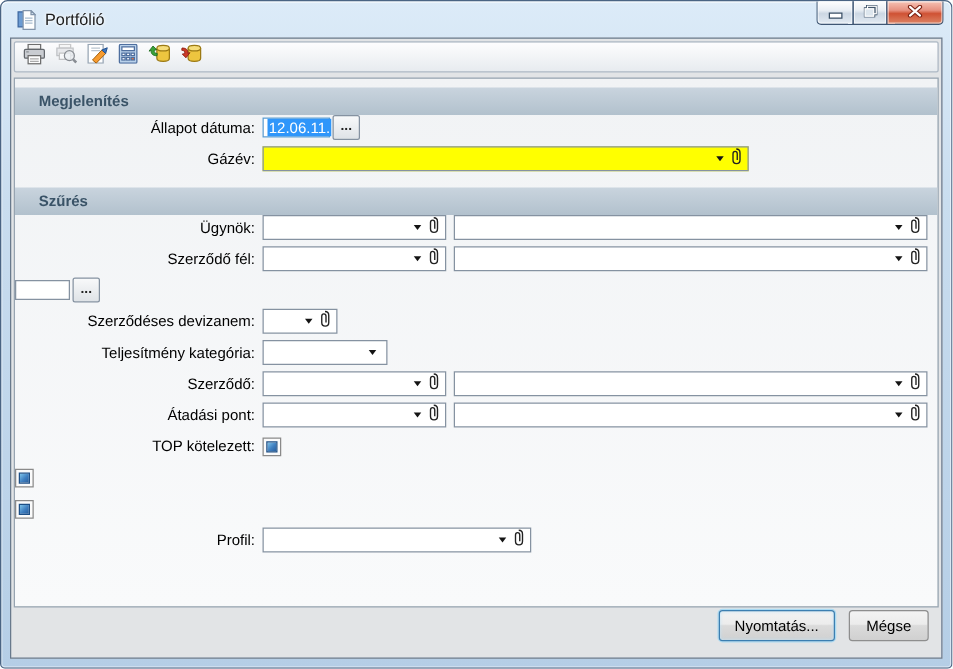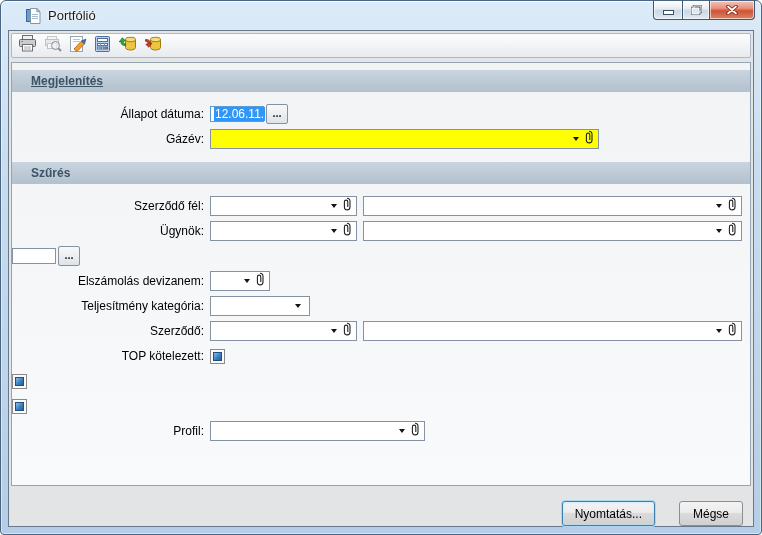--- a/index.html
+++ b/index.html
@@ -5,21 +5,21 @@
   html,body{margin:0;padding:0;background:#fff;}
   body{width:762px;height:535px;overflow:hidden;font-family:"Liberation Sans",sans-serif;}
   *{box-sizing:border-box;}
 
   .window{position:relative;width:762px;height:535px;
     border:1px solid #4a6483;border-radius:6px 6px 4px 4px;
     background:linear-gradient(180deg,#dcebf8 0%,#c9ddef 30%,#b5cee6 100%);
     box-shadow:inset 0 1px 0 rgba(255,255,255,.75), inset 0 0 0 1px rgba(255,255,255,.45);}
 
   
-  .titlebar{height:29px;display:flex;align-items:center;padding-left:24px;}
+  .titlebar{height:29px;display:flex;align-items:center;padding-left:12px;}
   .title-icon{width:16px;height:16px;margin-right:7px;flex:0 0 auto;}
   .title-text{font-size:13px;color:#1b1b1b;text-shadow:0 0 4px #fff,0 0 2px #fff;}
 
   .win-controls{position:absolute;top:0;right:6px;display:flex;}
   .winbtn{height:19px;border:1px solid #3f5673;border-top:none;margin-left:-1px;
     display:flex;align-items:center;justify-content:center;
     background:linear-gradient(180deg,#fefefe,#e9eef4 40%,#ccd7e3 55%,#e2eaf2 100%);
     box-shadow:inset 0 0 0 1px rgba(255,255,255,.6);cursor:default;}
   .winbtn.min{width:30px;border-radius:0 0 0 4px;}
   .winbtn.restore{width:28px;}
@@ -37,24 +37,24 @@
     display:flex;align-items:center;padding:0 3px;}
   .tbtn{width:25px;height:22px;display:flex;align-items:center;justify-content:center;}
   .tbtn.disabled{opacity:.8;}
 
   .content{position:absolute;top:31px;left:2px;right:2px;bottom:40px;
     background:linear-gradient(180deg,#f1f3f5,#f9fafb);border:1px solid #97a4b1;overflow:hidden;}
 
   .section-header{height:22px;line-height:22px;margin-top:13px;
     background:linear-gradient(180deg,#c9d4de,#b2c1cd);
     color:#3a5367;font-weight:bold;font-size:12px;padding-left:19px;}
-  .section-header.first{margin-top:7px;text-decoration:underline;}
+  .section-header.first{margin-top:7px;}
 
   .row{display:flex;align-items:center;height:20px;margin-top:5px;}
-  .section-header + .row{margin-top:12px;}
+  .section-header + .row{margin-top:0;}
   .row-label{flex:0 0 198px;text-align:right;padding-right:6px;font-size:12px;color:#000;}
 
   .textfield{height:16px;background:#fff;border:1px solid #8592a1;
     display:flex;align-items:flex-start;padding:0 3px;font-size:12px;}
   .textfield.focused{border-color:#5a9bd0;}
   .sel{background:#2f96fa;color:#fff;padding:0 1px;}
 
   .btn-ellipsis{width:22px;height:20px;margin-left:2px;border:1px solid #8592a1;border-radius:2px;
     background:linear-gradient(180deg,#f8f9fa,#dfe3e7);
     font-size:11px;font-weight:bold;line-height:16px;text-align:center;color:#222;}
@@ -75,21 +75,21 @@
   .w-vege{width:44px;}
   .w-deviza{width:60px;}
   .w-telj{width:100px;}
   .w-profil{width:215px;}
 
   .checkbox{width:15px;height:15px;border:1px solid #8a8a8a;background:#fbfbfb;padding:2px;}
   .checkbox-fill{width:100%;height:100%;border:1px solid #1d4f86;
     background:linear-gradient(135deg,#7fc4ea 0%,#3f7fc0 55%,#285f9e 100%);}
 
   .footer{position:absolute;bottom:0;left:2px;right:2px;height:38px;
-    display:flex;align-items:flex-end;justify-content:flex-end;gap:24px;padding-right:8px;}
+    display:flex;align-items:flex-start;justify-content:flex-end;gap:11px;padding-right:8px;}
   .btn{height:25px;min-width:64px;padding:0 12px;font-size:12px;color:#000;
     font-family:"Liberation Sans",sans-serif;
     border:1px solid #8e8e8e;border-radius:3px;
     background:linear-gradient(180deg,#f3f3f3,#ececec 45%,#dbdbdb 50%,#d0d0d0);}
   .btn.default{border-color:#3c7fb1;box-shadow:0 0 0 1px #a9d9f2, inset 0 0 3px #bfe3f8;}
 </style>
 </head>
 <body>
 
 <div class="window">
@@ -229,65 +229,65 @@
             <svg width="10" height="14" viewBox="0 0 10 14">
                 <path d="M5 1.2 C6.9 1.2 8 2.6 8 4.3 L8 10 C8 11.8 6.8 12.9 5.2 12.9 C3.6 12.9 2.4 11.8 2.4 10 L2.4 4.9 C2.4 3.8 3.2 3.1 4.1 3.1 C5 3.1 5.8 3.8 5.8 4.9 L5.8 10" fill="none" stroke="#222" stroke-width="1.1"></path>
               </svg>
           </span>
         </div>
       </div>
 
       <div class="section-header">Szűrés</div>
 
       <div class="row">
+        <span class="row-label">Ügynök:</span>
+        <div class="combo w-c1">
+          <span class="combo-value"></span>
+          <span class="arrow"></span>
+          <span class="clip"><svg width="10" height="14" viewBox="0 0 10 14">
+                <path d="M5 1.2 C6.9 1.2 8 2.6 8 4.3 L8 10 C8 11.8 6.8 12.9 5.2 12.9 C3.6 12.9 2.4 11.8 2.4 10 L2.4 4.9 C2.4 3.8 3.2 3.1 4.1 3.1 C5 3.1 5.8 3.8 5.8 4.9 L5.8 10" fill="none" stroke="#222" stroke-width="1.1"></path>
+              </svg></span>
+        </div>
+        <div class="combo w-c2">
+          <span class="combo-value"></span>
+          <span class="arrow"></span>
+          <span class="clip"><svg width="10" height="14" viewBox="0 0 10 14">
+                <path d="M5 1.2 C6.9 1.2 8 2.6 8 4.3 L8 10 C8 11.8 6.8 12.9 5.2 12.9 C3.6 12.9 2.4 11.8 2.4 10 L2.4 4.9 C2.4 3.8 3.2 3.1 4.1 3.1 C5 3.1 5.8 3.8 5.8 4.9 L5.8 10" fill="none" stroke="#222" stroke-width="1.1"></path>
+              </svg></span>
+        </div>
+      </div>
+
+      <div class="row">
         <span class="row-label">Szerződő fél:</span>
         <div class="combo w-c1">
           <span class="combo-value"></span>
           <span class="arrow"></span>
           <span class="clip"><svg width="10" height="14" viewBox="0 0 10 14">
                 <path d="M5 1.2 C6.9 1.2 8 2.6 8 4.3 L8 10 C8 11.8 6.8 12.9 5.2 12.9 C3.6 12.9 2.4 11.8 2.4 10 L2.4 4.9 C2.4 3.8 3.2 3.1 4.1 3.1 C5 3.1 5.8 3.8 5.8 4.9 L5.8 10" fill="none" stroke="#222" stroke-width="1.1"></path>
               </svg></span>
         </div>
         <div class="combo w-c2">
           <span class="combo-value"></span>
           <span class="arrow"></span>
           <span class="clip"><svg width="10" height="14" viewBox="0 0 10 14">
                 <path d="M5 1.2 C6.9 1.2 8 2.6 8 4.3 L8 10 C8 11.8 6.8 12.9 5.2 12.9 C3.6 12.9 2.4 11.8 2.4 10 L2.4 4.9 C2.4 3.8 3.2 3.1 4.1 3.1 C5 3.1 5.8 3.8 5.8 4.9 L5.8 10" fill="none" stroke="#222" stroke-width="1.1"></path>
               </svg></span>
         </div>
       </div>
 
-      <div class="row">
-        <span class="row-label">Ügynök:</span>
-        <div class="combo w-c1">
-          <span class="combo-value"></span>
-          <span class="arrow"></span>
-          <span class="clip"><svg width="10" height="14" viewBox="0 0 10 14">
-                <path d="M5 1.2 C6.9 1.2 8 2.6 8 4.3 L8 10 C8 11.8 6.8 12.9 5.2 12.9 C3.6 12.9 2.4 11.8 2.4 10 L2.4 4.9 C2.4 3.8 3.2 3.1 4.1 3.1 C5 3.1 5.8 3.8 5.8 4.9 L5.8 10" fill="none" stroke="#222" stroke-width="1.1"></path>
-              </svg></span>
-        </div>
-        <div class="combo w-c2">
-          <span class="combo-value"></span>
-          <span class="arrow"></span>
-          <span class="clip"><svg width="10" height="14" viewBox="0 0 10 14">
-                <path d="M5 1.2 C6.9 1.2 8 2.6 8 4.3 L8 10 C8 11.8 6.8 12.9 5.2 12.9 C3.6 12.9 2.4 11.8 2.4 10 L2.4 4.9 C2.4 3.8 3.2 3.1 4.1 3.1 C5 3.1 5.8 3.8 5.8 4.9 L5.8 10" fill="none" stroke="#222" stroke-width="1.1"></path>
-              </svg></span>
-        </div>
-      </div>
-
 
       <div class="row">
         <div class="textfield w-vege">
           <span></span>
         </div>
         <div class="btn-ellipsis">...</div>
       </div>
 
       <div class="row">
-        <span class="row-label">Elszámolás devizanem:</span>
+        <span class="row-label">Szerződéses devizanem:</span>
         <div class="combo w-deviza">
           <span class="combo-value"></span>
           <span class="arrow"></span>
           <span class="clip"><svg width="10" height="14" viewBox="0 0 10 14">
                 <path d="M5 1.2 C6.9 1.2 8 2.6 8 4.3 L8 10 C8 11.8 6.8 12.9 5.2 12.9 C3.6 12.9 2.4 11.8 2.4 10 L2.4 4.9 C2.4 3.8 3.2 3.1 4.1 3.1 C5 3.1 5.8 3.8 5.8 4.9 L5.8 10" fill="none" stroke="#222" stroke-width="1.1"></path>
               </svg></span>
         </div>
       </div>
 
       <div class="row">
@@ -309,20 +309,37 @@
         </div>
         <div class="combo w-c2">
           <span class="combo-value"></span>
           <span class="arrow"></span>
           <span class="clip"><svg width="10" height="14" viewBox="0 0 10 14">
                 <path d="M5 1.2 C6.9 1.2 8 2.6 8 4.3 L8 10 C8 11.8 6.8 12.9 5.2 12.9 C3.6 12.9 2.4 11.8 2.4 10 L2.4 4.9 C2.4 3.8 3.2 3.1 4.1 3.1 C5 3.1 5.8 3.8 5.8 4.9 L5.8 10" fill="none" stroke="#222" stroke-width="1.1"></path>
               </svg></span>
         </div>
       </div>
 
+      <div class="row">
+        <span class="row-label">Átadási pont:</span>
+        <div class="combo w-c1">
+          <span class="combo-value"></span>
+          <span class="arrow"></span>
+          <span class="clip"><svg width="10" height="14" viewBox="0 0 10 14">
+                <path d="M5 1.2 C6.9 1.2 8 2.6 8 4.3 L8 10 C8 11.8 6.8 12.9 5.2 12.9 C3.6 12.9 2.4 11.8 2.4 10 L2.4 4.9 C2.4 3.8 3.2 3.1 4.1 3.1 C5 3.1 5.8 3.8 5.8 4.9 L5.8 10" fill="none" stroke="#222" stroke-width="1.1"></path>
+              </svg></span>
+        </div>
+        <div class="combo w-c2">
+          <span class="combo-value"></span>
+          <span class="arrow"></span>
+          <span class="clip"><svg width="10" height="14" viewBox="0 0 10 14">
+                <path d="M5 1.2 C6.9 1.2 8 2.6 8 4.3 L8 10 C8 11.8 6.8 12.9 5.2 12.9 C3.6 12.9 2.4 11.8 2.4 10 L2.4 4.9 C2.4 3.8 3.2 3.1 4.1 3.1 C5 3.1 5.8 3.8 5.8 4.9 L5.8 10" fill="none" stroke="#222" stroke-width="1.1"></path>
+              </svg></span>
+        </div>
+      </div>
 
       <div class="row">
         <span class="row-label">TOP kötelezett:</span>
         <div class="checkbox">
           <div class="checkbox-fill"></div>
         </div>
       </div>
 
       <div class="row">
         <div class="checkbox">

